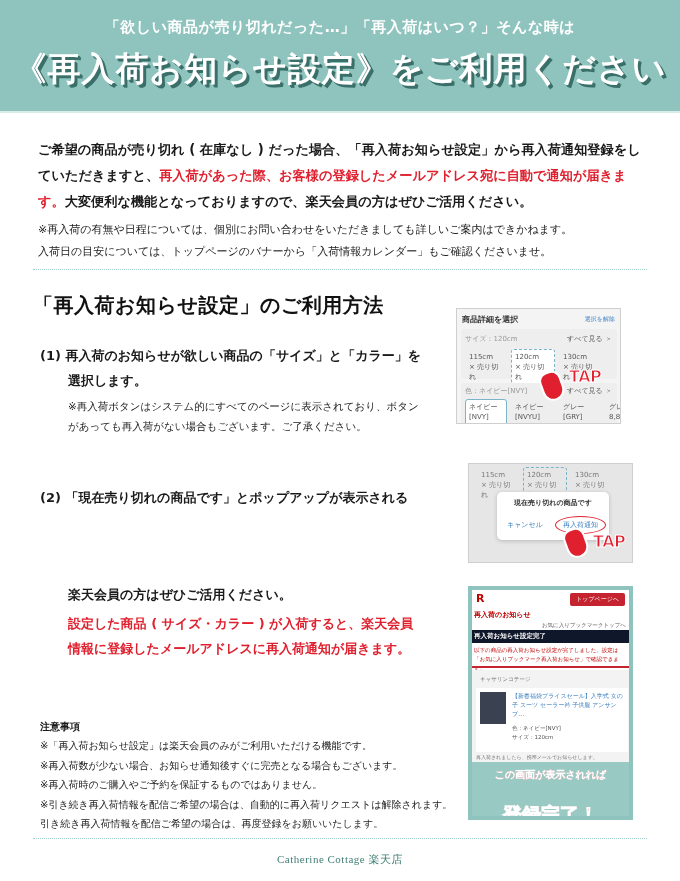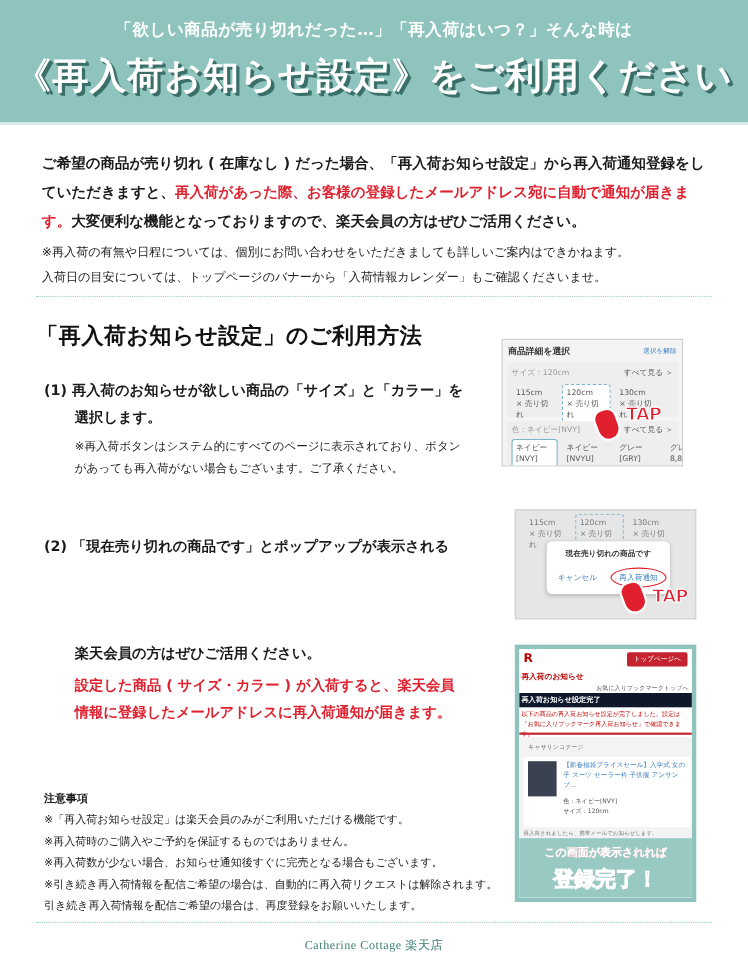--- a/index.html
+++ b/index.html
@@ -146,28 +146,28 @@
   <div style="position:absolute;left:0;top:80px;width:100%;height:150px;background:#f3f3f3"></div>
   <div style="position:absolute;left:8px;top:86px;font-size:5.5px;color:#777">キャサリンコテージ</div>
   <div style="position:absolute;left:4px;top:98px;width:152px;height:64px;background:#fff"></div>
   <div style="position:absolute;left:8px;top:102px;width:26px;height:32px;background:#3a4150"></div>
   <div style="position:absolute;left:40px;top:101px;width:112px;font-size:6px;line-height:9px;color:#3b7fc0">【新春福袋プライスセール】入学式 女の子 スーツ セーラー衿 子供服 アンサンブ…</div>
   <div style="position:absolute;left:40px;top:135px;font-size:5.5px;color:#555">色：ネイビー[NVY]</div>
   <div style="position:absolute;left:40px;top:144px;font-size:5.5px;color:#555">サイズ：120cm</div>
   <div style="position:absolute;left:4px;top:164px;width:152px;font-size:5px;color:#777">再入荷されましたら、携帯メールでお知らせします。</div>
   <div style="position:absolute;left:-4px;top:172px;width:165px;height:58px;background:rgba(143,196,190,0.9)">
     <div style="text-align:center;margin-top:6px;font-size:10px;font-weight:bold;color:#e0202e;-webkit-text-stroke:0.4px #fff">この画面が表示されれば</div>
-    <div style="text-align:center;margin-top:4px;font-size:19px;font-weight:bold;color:#e0202e;-webkit-text-stroke:1px #fff">登録完了！</div>
+    <div style="text-align:center;margin-top:20px;font-size:19px;font-weight:bold;color:#e0202e;-webkit-text-stroke:1px #fff">登録完了！</div>
   </div>
 </div>
 
 <div class="notes">
   <div class="t">注意事項</div>
   <div class="n">※「再入荷お知らせ設定」は楽天会員のみがご利用いただける機能です。</div>
+  <div class="n">※再入荷数が少ない場合、お知らせ通知後すぐに完売となる場合もございます。</div>
   <div class="n">※再入荷時のご購入やご予約を保証するものではありません。</div>
-  <div class="n">※再入荷数が少ない場合、お知らせ通知後すぐに完売となる場合もございます。</div>
   <div class="n">※引き続き再入荷情報を配信ご希望の場合は、自動的に再入荷リクエストは解除されます。</div>
   <div class="n">引き続き再入荷情報を配信ご希望の場合は、再度登録をお願いいたします。</div>
 </div>
 
 <div class="dots" style="top:838px"></div>
 
 <div class="footer">Catherine Cottage 楽天店</div>
 
 </body></html>

